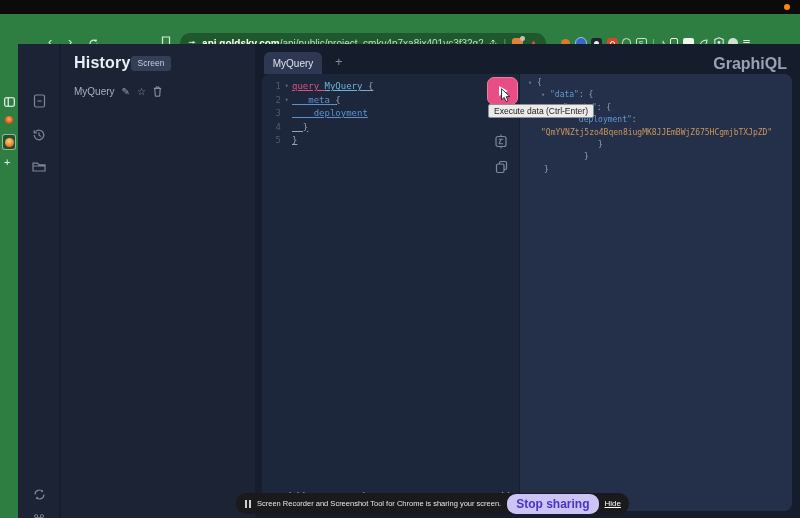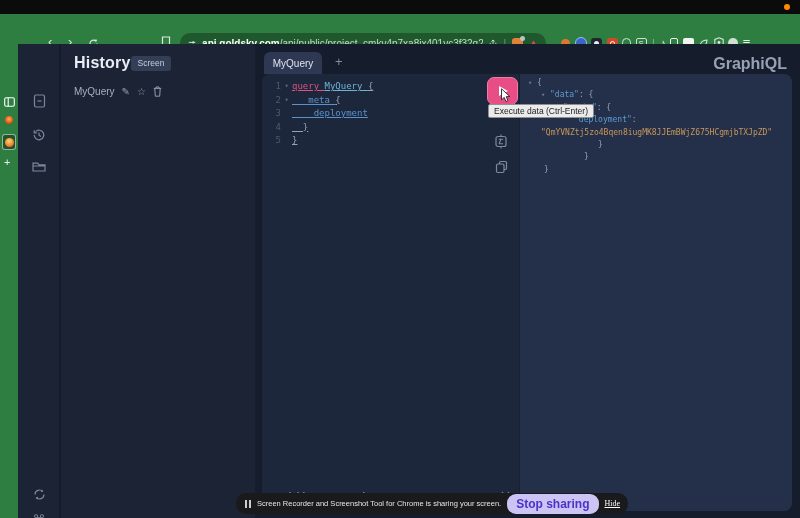--- a/index.html
+++ b/index.html
@@ -117,21 +117,21 @@
   .resp-line .fold { color:#6b778e; font-size:7px; width:9px; flex:none; }
 
   
   .share-toast { position:absolute; left:236px; top:493px; height:21px; background:#1a1a1c;
     border-radius:10px; display:flex; align-items:center; padding:0 8px 0 9px; gap:6px; z-index:30; }
   .pause-ic { display:flex; gap:2px; }
   .pause-ic i { width:2px; height:8px; background:#cfcfcf; }
   .toast-msg { color:#e4e4e4; font-size:7.5px; white-space:nowrap; }
   .stop-btn { background:#cbc4f4; color:#4b33c8; font-weight:bold; font-size:12px;
     padding:3px 9px; border-radius:9px; border:none; white-space:nowrap; }
-  .hide-link { color:#ffffff; font-size:8px; text-decoration:underline; white-space:nowrap;font-family:Liberation Serif, serif; }
+  .hide-link { color:#ffffff; font-size:8px; text-decoration:underline; white-space:nowrap; }
 </style>
 </head>
 <body>
 
 <div class="screen">
 
   <div class="top-band">
     <div class="rec-dot"></div>
   </div>
 

